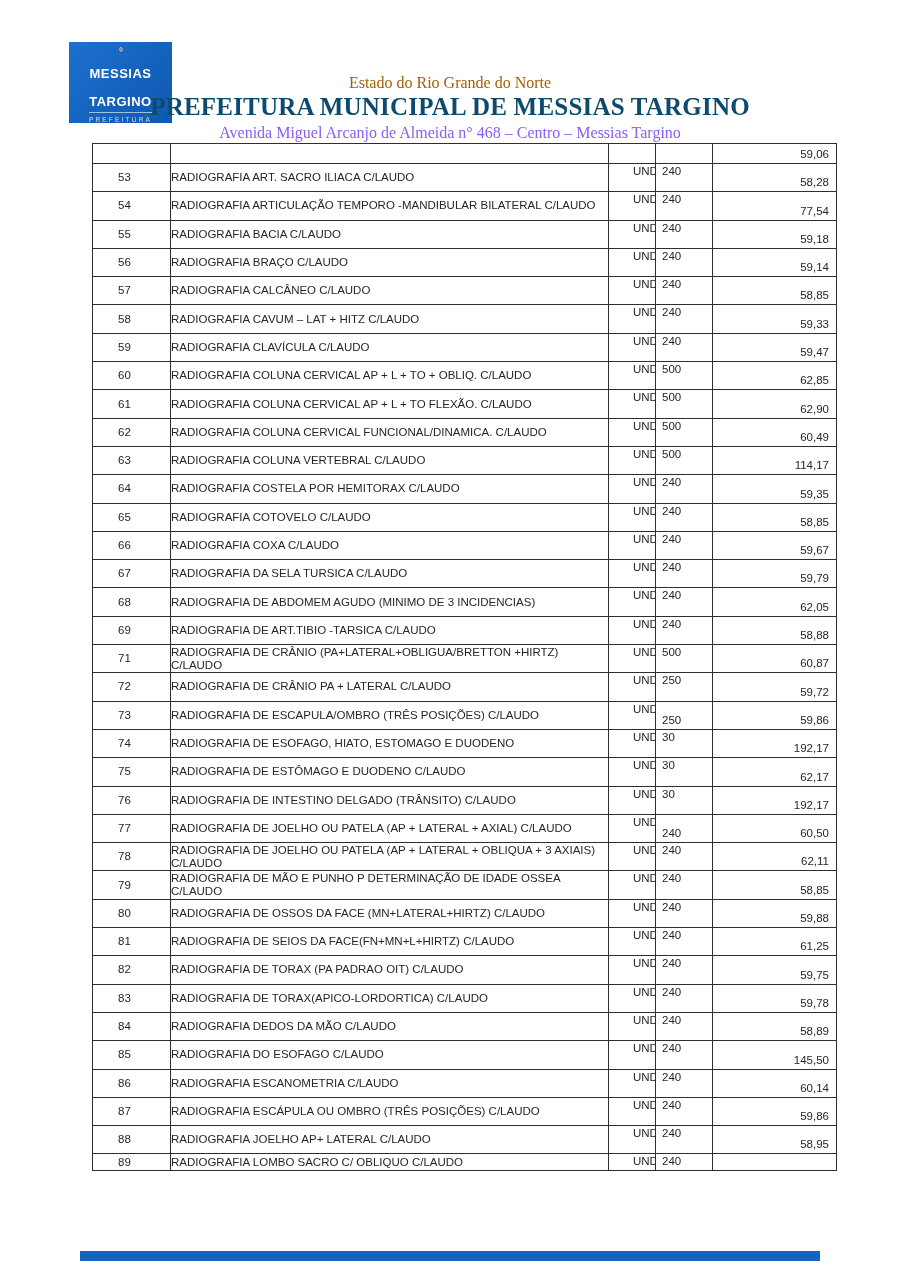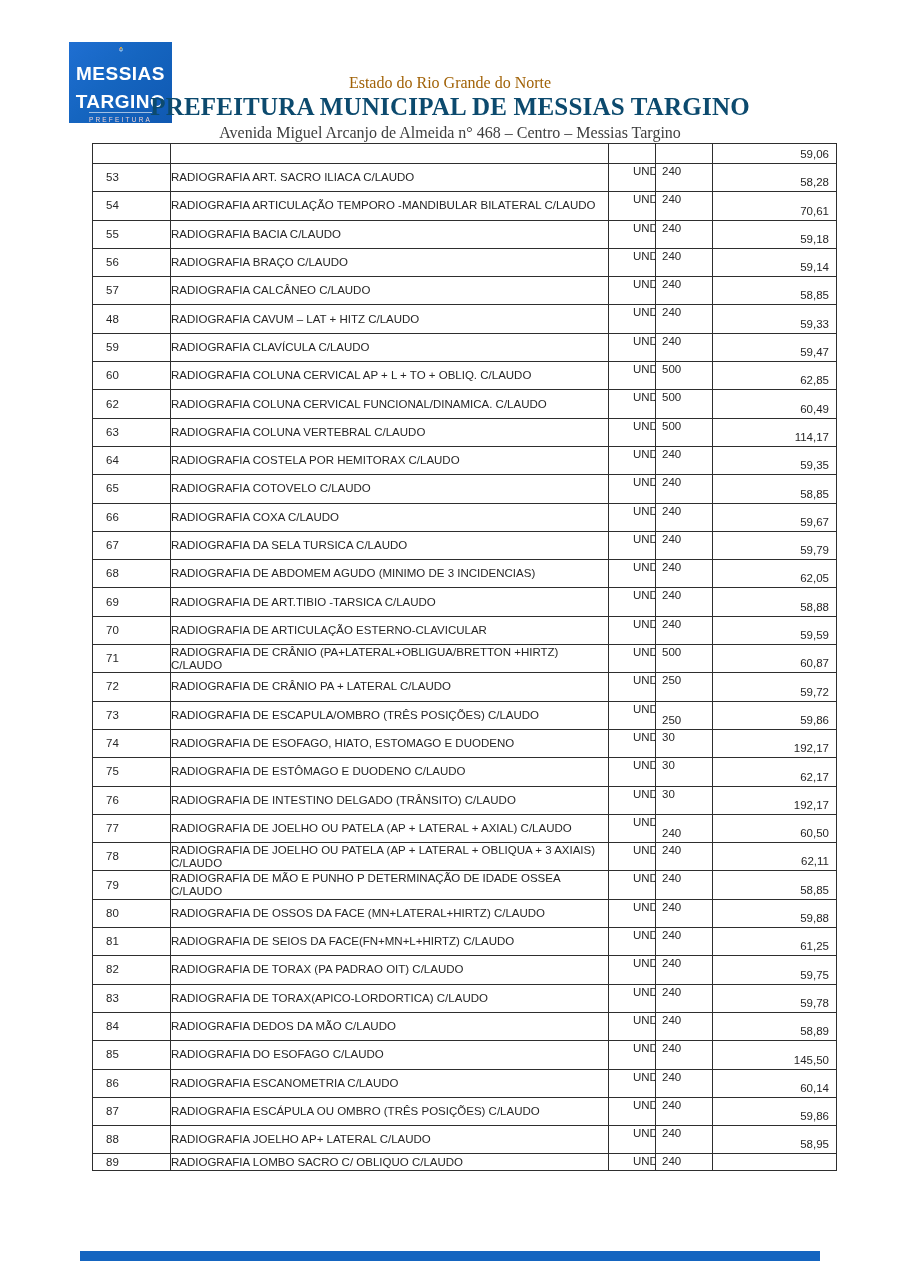--- a/index.html
+++ b/index.html
@@ -16,42 +16,42 @@
   
   .logo {
     position:absolute; left:69px; top:42px;
     width:103px; height:81px;
     background:linear-gradient(135deg,#1f6fd2 0%,#1565c0 45%,#1059b2 100%);
     display:flex; flex-direction:column; align-items:center; justify-content:flex-start;
     padding-top:5px;
   }
   .logo .crest { width:26px; height:26px; display:block; }
   .logo .logo-name {
-    color:#ffffff; font-weight:bold; font-size:19px; line-height:13px;
+    color:#ffffff; font-weight:bold; font-size:13px; line-height:13px;
     letter-spacing:0.5px; text-align:right; margin-top:15px;
     font-family:"Liberation Sans", sans-serif;
   }
   .logo .logo-sub {
     color:#efd2d2; font-size:6.5px; letter-spacing:2.2px; margin-top:4px;
     border-top:1px solid rgba(255,255,255,.6); padding-top:3px;
   }
   .hdr-state {
     position:absolute; left:0; top:74px; width:100%;
     text-align:center; font-family:"Liberation Serif", serif;
     font-size:16px; color:#a16207;
   }
   .hdr-title {
     position:absolute; left:0; top:93px; width:100%;
     text-align:center; font-family:"Liberation Serif", serif;
     font-size:25px; font-weight:bold; color:#0c4a6e; letter-spacing:0.2px;
   }
   .hdr-address {
     position:absolute; left:0; top:124px; width:100%;
     text-align:center; font-family:"Liberation Serif", serif;
-    font-size:16px; color:#404040;
+    font-size:16px; color:#8b5cf6;
   }
 
   
   table.price-table {
     position:absolute; left:92px; top:143px;
     width:744px; border-collapse:collapse; table-layout:fixed;
   }
   .price-table td {
     border:1px solid #2e2e2e;
     font-size:11.5px; line-height:13px; color:#262626;
@@ -60,21 +60,21 @@
   .col-num   { width:78px; }
   .col-desc  { width:438px; }
   .col-und   { width:47px; }
   .col-qty   { width:57px; }
   .col-price { width:124px; }
 
   tr.row { height:28.3px; }
   tr.row.short { height:17px; }
   tr.carryover { height:20px;margin-top:17px; }
 
-  td.num   { vertical-align:middle; padding-left:13px; }
+  td.num   { vertical-align:middle; padding-left:25px; }
   td.desc  { vertical-align:middle; padding-right:4px; }
   td.und   { vertical-align:top; padding-left:24px; padding-top:1px; }
   td.qty   { vertical-align:top; padding-left:6px; padding-top:1px; }
   td.qty.bottom { vertical-align:bottom; padding-bottom:2px; }
   td.price { vertical-align:bottom; text-align:right; padding-right:7px; padding-bottom:2px; }
   tr.short td.desc, tr.short td.num { vertical-align:middle; }
 
   
   .footer-bar {
     position:absolute; left:80px; top:1251px;
@@ -127,21 +127,21 @@
       <td class="desc">RADIOGRAFIA ART. SACRO ILIACA C/LAUDO</td>
       <td class="und">UND</td>
       <td class="qty">240</td>
       <td class="price">58,28</td>
     </tr>
         <tr class="row">
       <td class="num">54</td>
       <td class="desc">RADIOGRAFIA ARTICULAÇÃO TEMPORO -MANDIBULAR BILATERAL C/LAUDO</td>
       <td class="und">UND</td>
       <td class="qty">240</td>
-      <td class="price">70,61</td>
+      <td class="price">77,54</td>
     </tr>
         <tr class="row">
       <td class="num">55</td>
       <td class="desc">RADIOGRAFIA BACIA C/LAUDO</td>
       <td class="und">UND</td>
       <td class="qty">240</td>
       <td class="price">59,18</td>
     </tr>
         <tr class="row">
       <td class="num">56</td>
@@ -151,41 +151,48 @@
       <td class="price">59,14</td>
     </tr>
         <tr class="row">
       <td class="num">57</td>
       <td class="desc">RADIOGRAFIA CALCÂNEO C/LAUDO</td>
       <td class="und">UND</td>
       <td class="qty">240</td>
       <td class="price">58,85</td>
     </tr>
         <tr class="row">
-      <td class="num">48</td>
+      <td class="num">58</td>
       <td class="desc">RADIOGRAFIA CAVUM – LAT + HITZ C/LAUDO</td>
       <td class="und">UND</td>
       <td class="qty">240</td>
       <td class="price">59,33</td>
     </tr>
         <tr class="row">
       <td class="num">59</td>
       <td class="desc">RADIOGRAFIA CLAVÍCULA C/LAUDO</td>
       <td class="und">UND</td>
       <td class="qty">240</td>
       <td class="price">59,47</td>
     </tr>
         <tr class="row">
       <td class="num">60</td>
       <td class="desc">RADIOGRAFIA COLUNA CERVICAL AP + L + TO + OBLIQ. C/LAUDO</td>
       <td class="und">UND</td>
       <td class="qty">500</td>
       <td class="price">62,85</td>
     </tr>
         <tr class="row">
+      <td class="num">61</td>
+      <td class="desc">RADIOGRAFIA COLUNA CERVICAL AP + L + TO FLEXÃO. C/LAUDO</td>
+      <td class="und">UND</td>
+      <td class="qty">500</td>
+      <td class="price">62,90</td>
+    </tr>
+        <tr class="row">
       <td class="num">62</td>
       <td class="desc">RADIOGRAFIA COLUNA CERVICAL FUNCIONAL/DINAMICA. C/LAUDO</td>
       <td class="und">UND</td>
       <td class="qty">500</td>
       <td class="price">60,49</td>
     </tr>
         <tr class="row">
       <td class="num">63</td>
       <td class="desc">RADIOGRAFIA COLUNA VERTEBRAL C/LAUDO</td>
       <td class="und">UND</td>
@@ -226,27 +233,20 @@
       <td class="und">UND</td>
       <td class="qty">240</td>
       <td class="price">62,05</td>
     </tr>
         <tr class="row">
       <td class="num">69</td>
       <td class="desc">RADIOGRAFIA DE ART.TIBIO -TARSICA C/LAUDO</td>
       <td class="und">UND</td>
       <td class="qty">240</td>
       <td class="price">58,88</td>
-    </tr>
-        <tr class="row">
-      <td class="num">70</td>
-      <td class="desc">RADIOGRAFIA DE ARTICULAÇÃO ESTERNO-CLAVICULAR</td>
-      <td class="und">UND</td>
-      <td class="qty">240</td>
-      <td class="price">59,59</td>
     </tr>
         <tr class="row">
       <td class="num">71</td>
       <td class="desc">RADIOGRAFIA DE CRÂNIO (PA+LATERAL+OBLIGUA/BRETTON +HIRTZ) C/LAUDO</td>
       <td class="und">UND</td>
       <td class="qty">500</td>
       <td class="price">60,87</td>
     </tr>
         <tr class="row">
       <td class="num">72</td>

